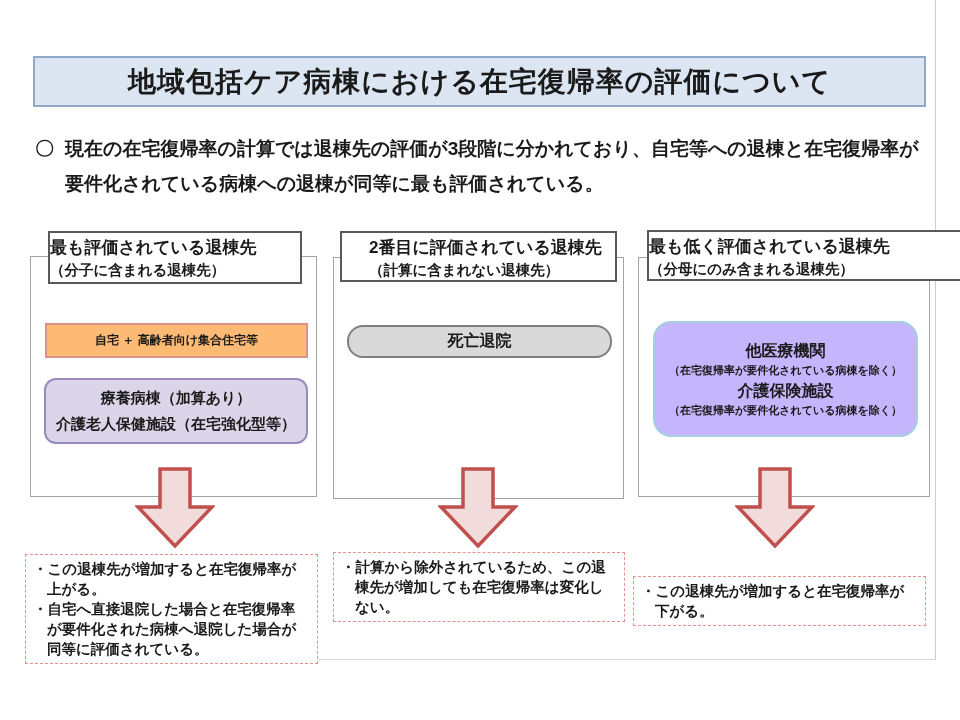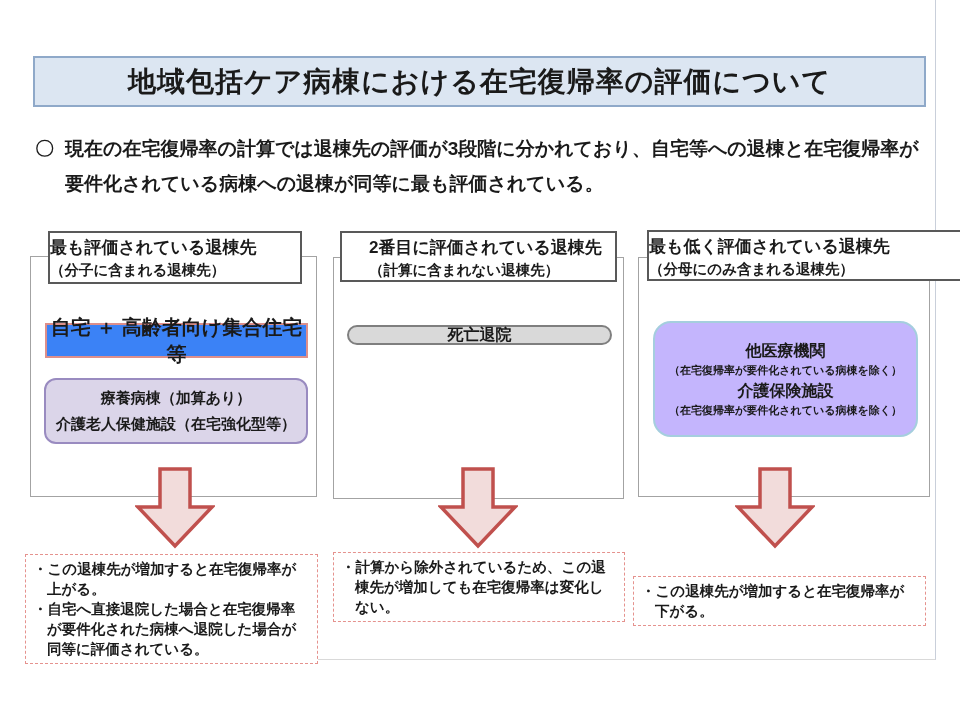--- a/index.html
+++ b/index.html
@@ -67,30 +67,30 @@
   .rbox {
     position: absolute;
     display: flex; flex-direction: column;
     align-items: center; justify-content: center;
     text-align: center;
     font-weight: bold;
     z-index: 1;
   }
   .box-home {
     left: 20px; top: 323px; width: 263px; height: 35px;
-    background: #3b82f6; border: 2px solid #dd8f8b;
-    border-radius: 0; font-size: 20px;
+    background: #fdba74; border: 2px solid #dd8f8b;
+    border-radius: 0; font-size: 12px;
   }
   .box-care {
     left: 19px; top: 378px; width: 264px; height: 66px;
     background: #dbd5e9; border: 2px solid #998bc0;
     border-radius: 12px; font-size: 15px; line-height: 1.75;
   }
   .box-death {
-    left: 322px; top: 325px; width: 265px; height: 20px;
+    left: 322px; top: 325px; width: 265px; height: 33px;
     background: #d9d9d9; border: 2px solid #7f7f7f;
     border-radius: 16px; font-size: 16px;
   }
   .box-other {
     left: 628px; top: 321px; width: 265px; height: 116px;
     background: #c4b5fd; border: 2px solid #a5cede;
     border-radius: 18px;
   }
   .box-other .big   { font-size: 16px; line-height: 1.5; }
   .box-other .small { font-size: 11px; line-height: 1.45; }

